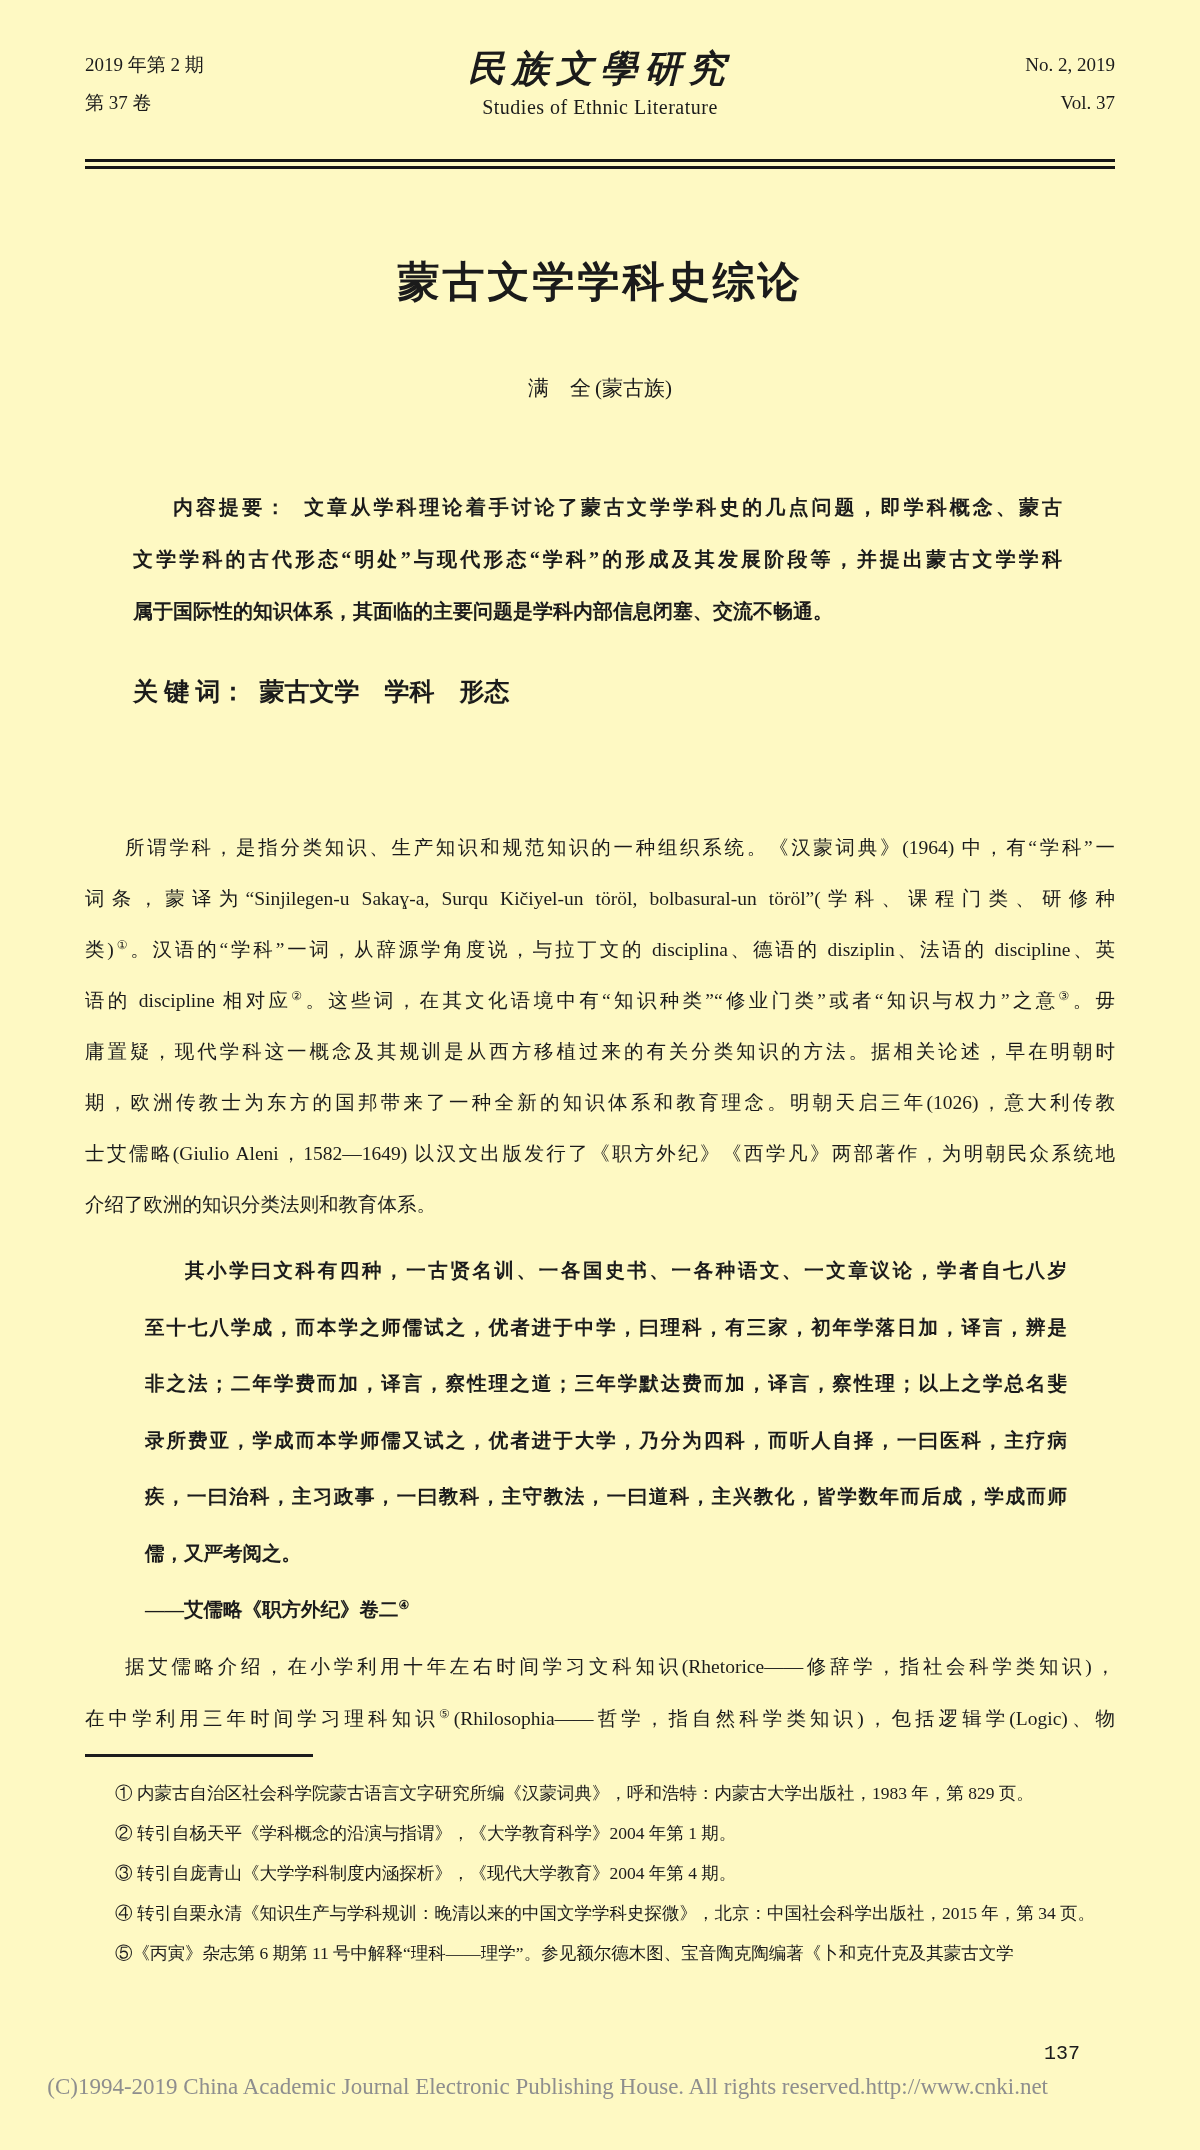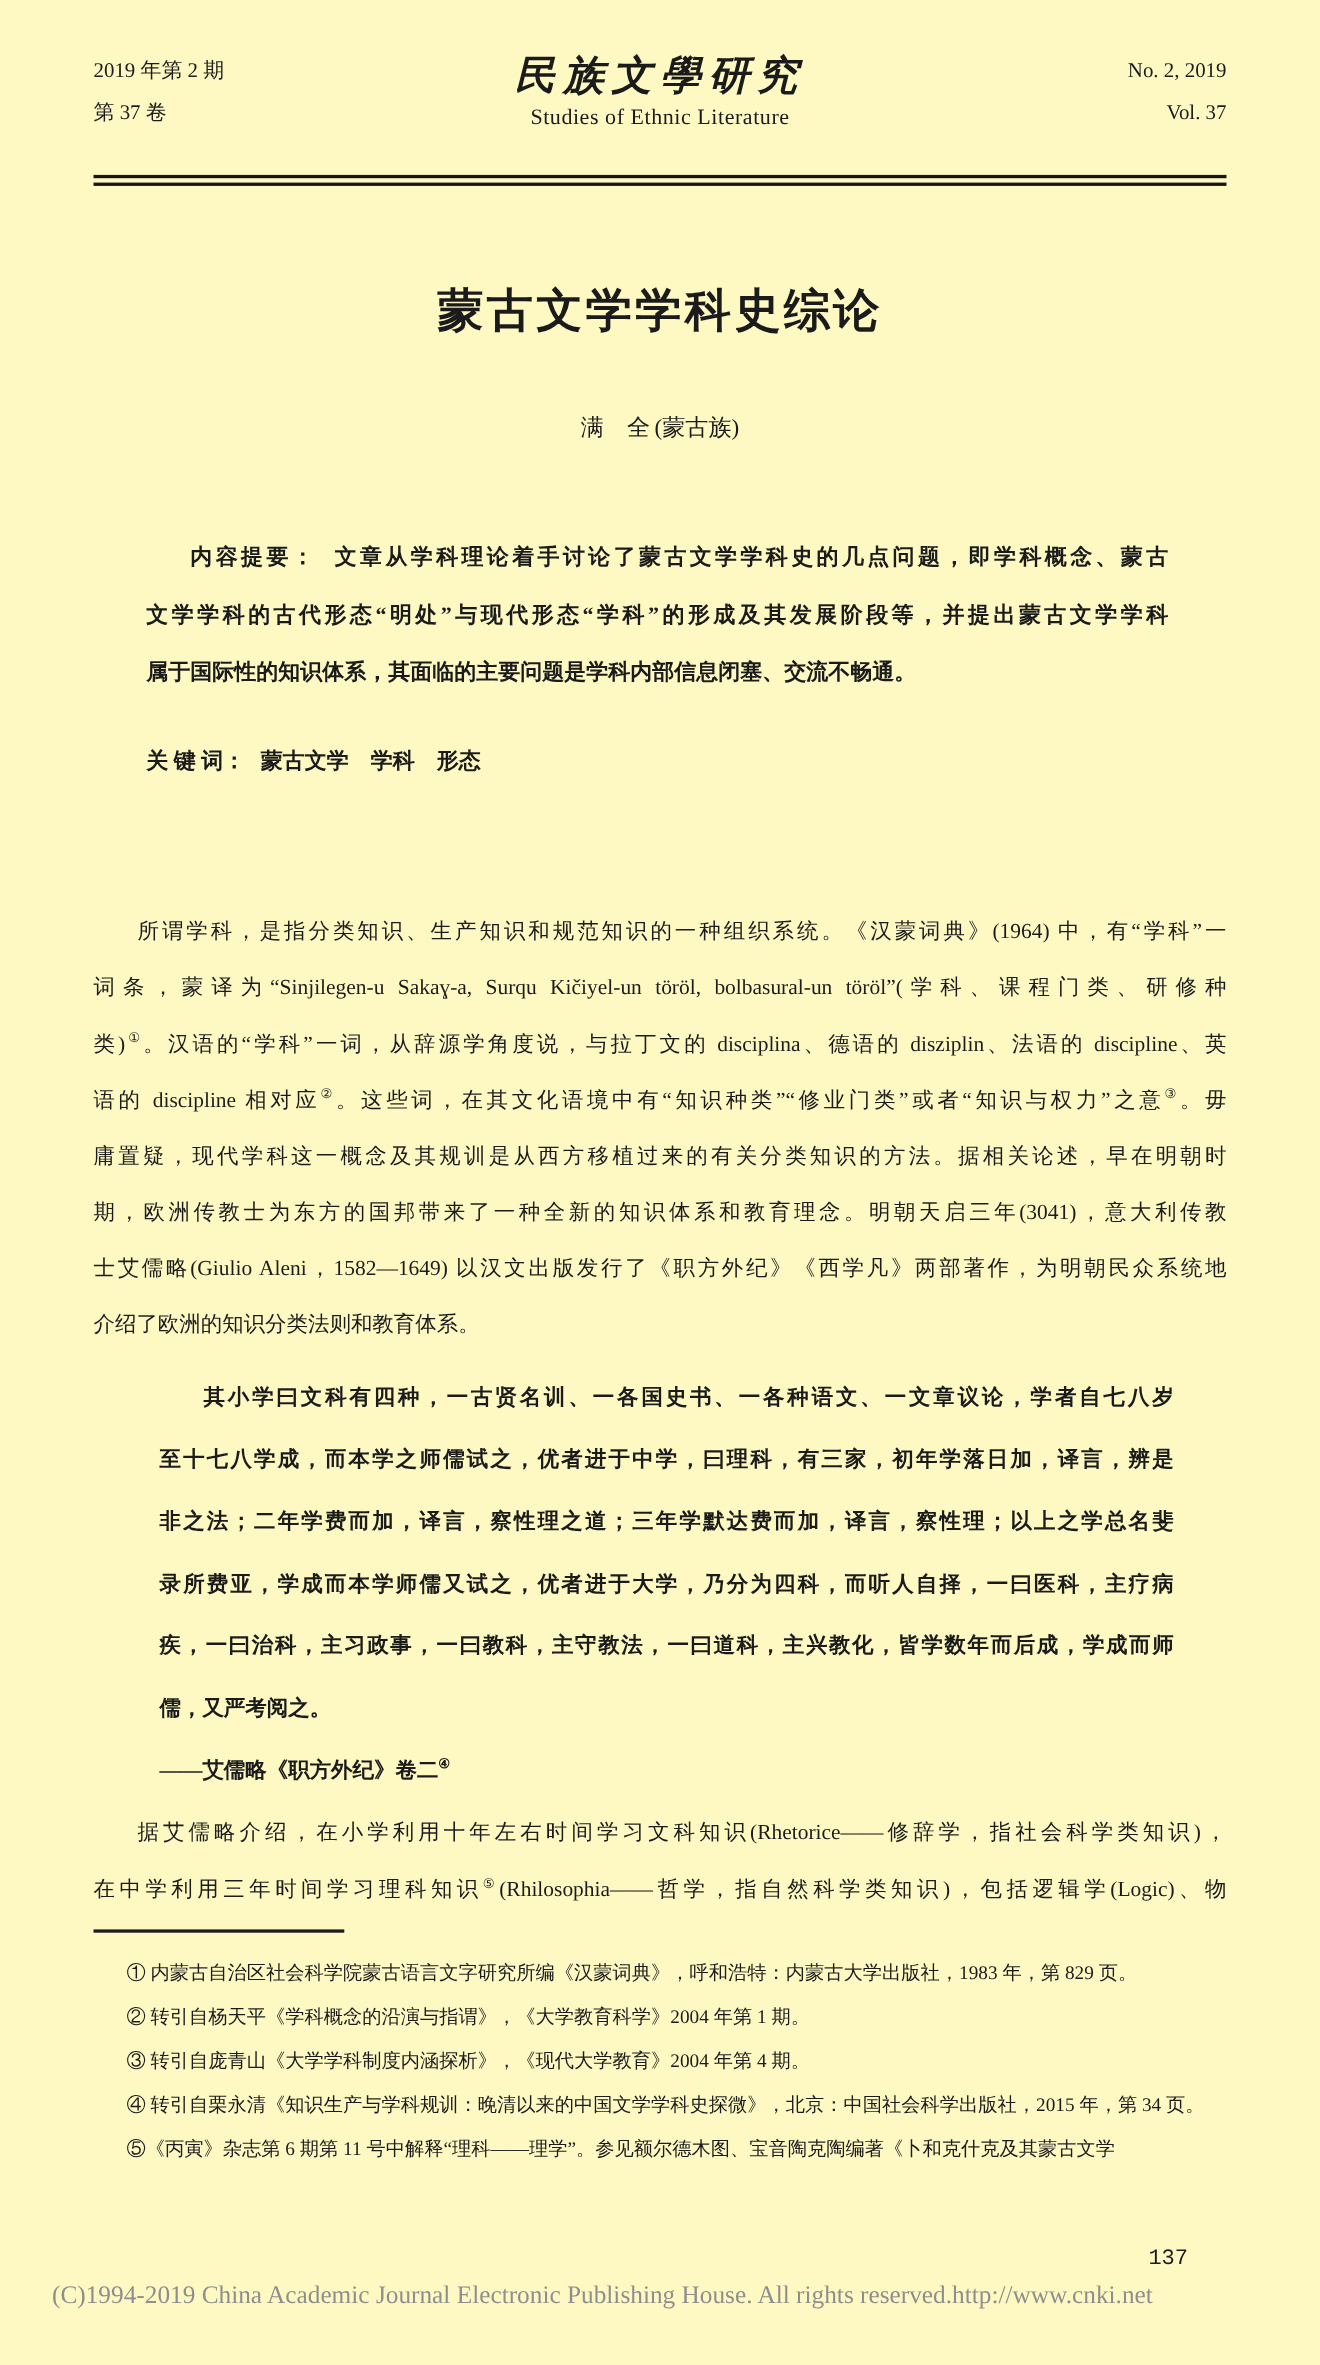--- a/index.html
+++ b/index.html
@@ -24,21 +24,21 @@
     text-align:center; font-size:42px; font-weight:700; letter-spacing:3px;
     font-family:"Liberation Sans","DejaVu Sans",sans-serif; }
   .author-line { position:absolute; top:374px; left:0; right:0;
     text-align:center; font-size:21px; }
   .author-eth { margin-left:4px; }
   
   .abstract { position:absolute; top:481px; left:133px; right:138px;
     font-size:20px; font-weight:700; line-height:52px; }
   .abstract .label { margin-right:16px; }
   .keywords { position:absolute; top:666px; left:133px; right:138px;
-    font-size:20px; font-weight:700; line-height:52px; }
+    font-size:25px; font-weight:700; line-height:52px; }
   .keywords .label { margin-right:14px; }
   
   .jline { text-align:justify; text-align-last:justify; }
   .jline.short { text-align-last:left; }
   .indent2 { text-indent:40px; }
   .body1 { position:absolute; top:822px; left:85px; right:85px;
     font-size:19.5px; line-height:51px; }
   .quote { position:absolute; top:1243px; left:145px; right:133px;
     font-size:19.5px; font-weight:700; line-height:56.5px; }
   .quote-attr { position:absolute; top:1586px; left:145px; right:133px;
@@ -97,21 +97,21 @@
   <div class="keywords">
     <span class="label">关 键 词：</span><span>蒙古文学　学科　形态</span>
   </div>
 
   <section class="body1">
     <div class="jline indent2 supify">所谓学科，是指分类知识、生产知识和规范知识的一种组织系统。《汉蒙词典》(1964) 中，有“学科”一</div>
     <div class="jline supify">词条，蒙译为“Sinjilegen-u Sakaɣ-a, Surqu Kičiyel-un töröl, bolbasural-un töröl”(学科、课程门类、研修种</div>
     <div class="jline supify">类)<sup>①</sup>。汉语的“学科”一词，从辞源学角度说，与拉丁文的 disciplina、德语的 disziplin、法语的 discipline、英</div>
     <div class="jline supify">语的 discipline 相对应<sup>②</sup>。这些词，在其文化语境中有“知识种类”“修业门类”或者“知识与权力”之意<sup>③</sup>。毋</div>
     <div class="jline supify">庸置疑，现代学科这一概念及其规训是从西方移植过来的有关分类知识的方法。据相关论述，早在明朝时</div>
-    <div class="jline supify">期，欧洲传教士为东方的国邦带来了一种全新的知识体系和教育理念。明朝天启三年(3041)，意大利传教</div>
+    <div class="jline supify">期，欧洲传教士为东方的国邦带来了一种全新的知识体系和教育理念。明朝天启三年(1026)，意大利传教</div>
     <div class="jline supify">士艾儒略(Giulio Aleni，1582—1649) 以汉文出版发行了《职方外纪》《西学凡》两部著作，为明朝民众系统地</div>
     <div class="jline short supify">介绍了欧洲的知识分类法则和教育体系。</div>
   </section>
 
   <section class="quote">
     <div class="jline indent2">其小学曰文科有四种，一古贤名训、一各国史书、一各种语文、一文章议论，学者自七八岁</div>
     <div class="jline">至十七八学成，而本学之师儒试之，优者进于中学，曰理科，有三家，初年学落日加，译言，辨是</div>
     <div class="jline">非之法；二年学费而加，译言，察性理之道；三年学默达费而加，译言，察性理；以上之学总名斐</div>
     <div class="jline">录所费亚，学成而本学师儒又试之，优者进于大学，乃分为四科，而听人自择，一曰医科，主疗病</div>
     <div class="jline">疾，一曰治科，主习政事，一曰教科，主守教法，一曰道科，主兴教化，皆学数年而后成，学成而师</div>

